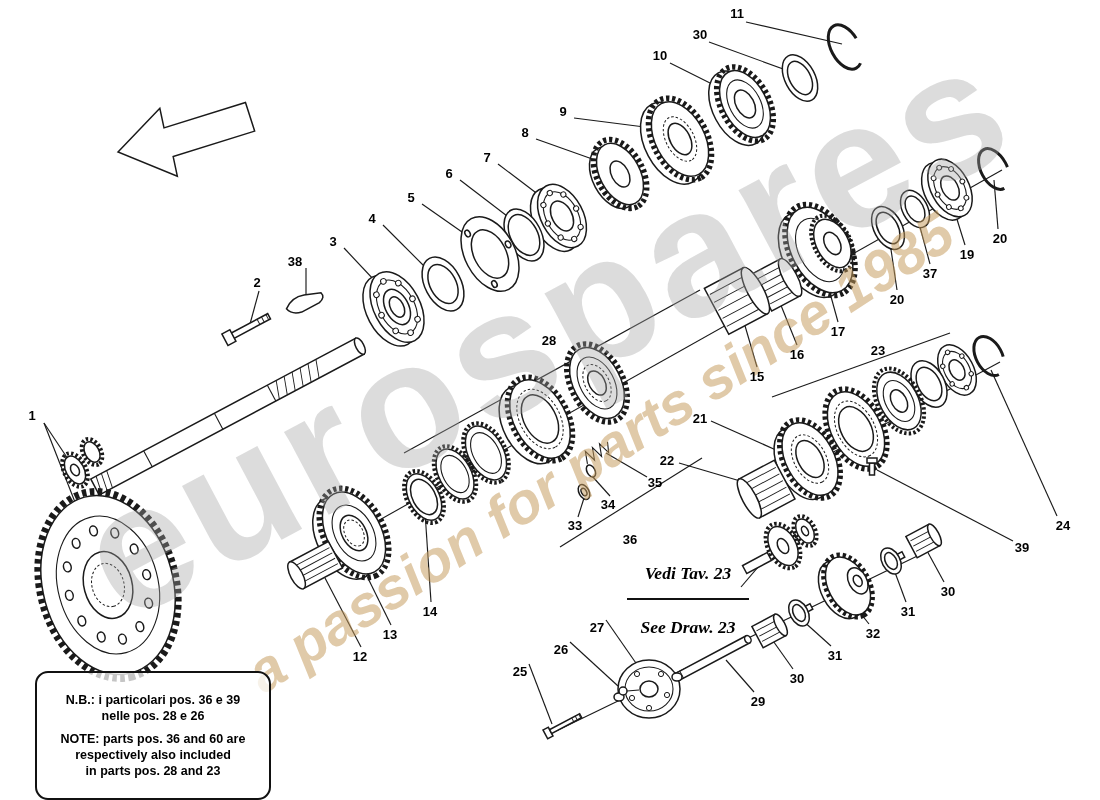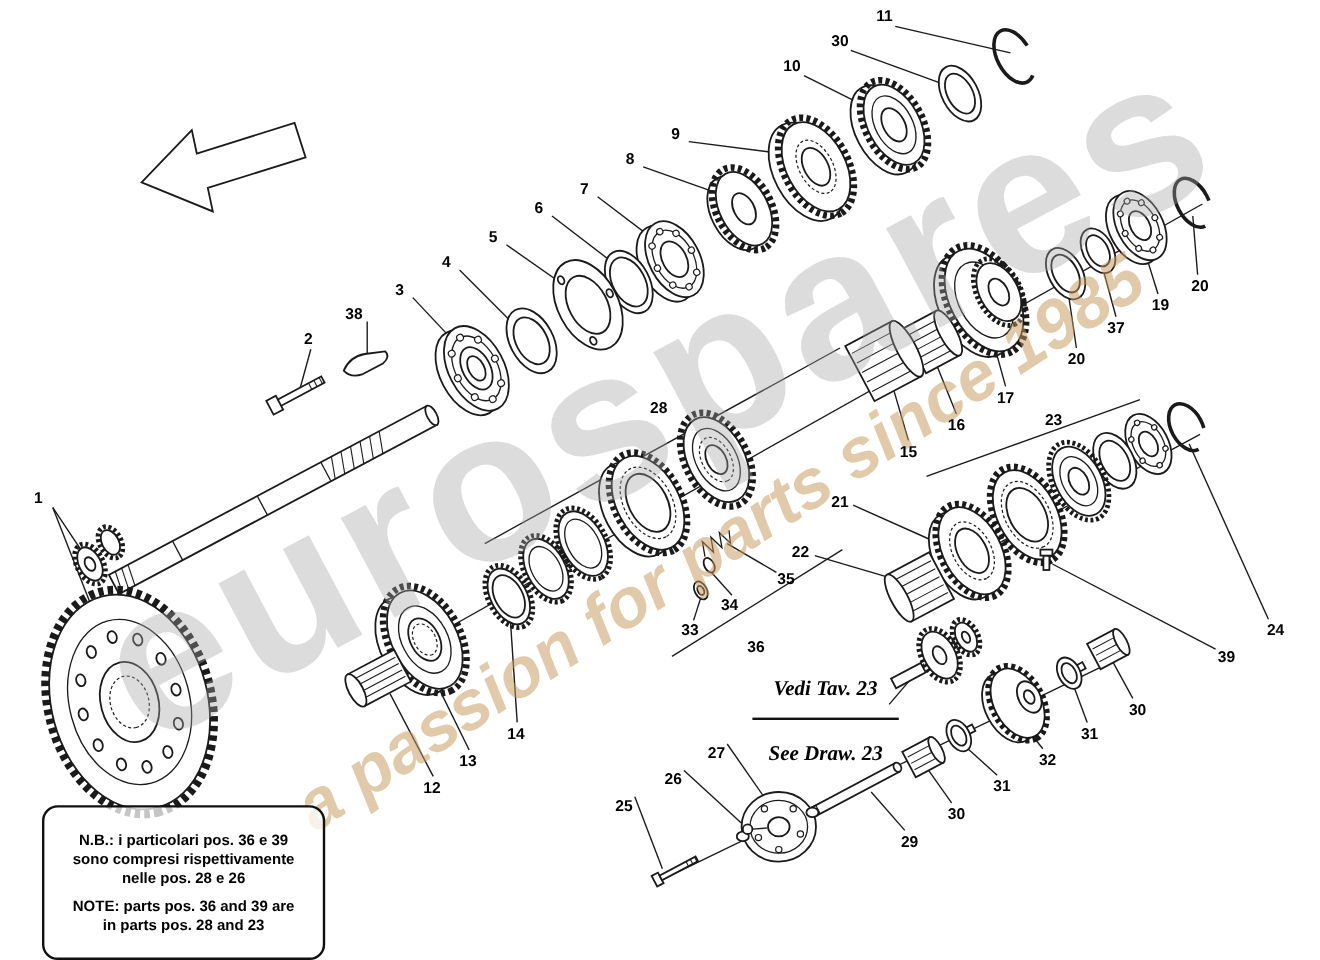--- a/index.html
+++ b/index.html
@@ -531,22 +531,22 @@
 </div>
 
 <div class="ref-note">
   <div class="it">Vedi Tav. 23</div>
   <div class="en">See Draw. 23</div>
 </div>
 
 <div class="note-box">
   <div>
     <div>N.B.: i particolari pos. 36 e 39</div>
-    <div>sono compresi rispettivamente</div>
     <div>nelle pos. 28 e 26</div>
   </div>
   <div>
-    <div>NOTE: parts pos. 36 and 39 are</div>
+    <div>NOTE: parts pos. 36 and 60 are</div>
+    <div>respectively also included</div>
     <div>in parts pos. 28 and 23</div>
   </div>
 </div>
 
 </div>
 
 </body></html>

